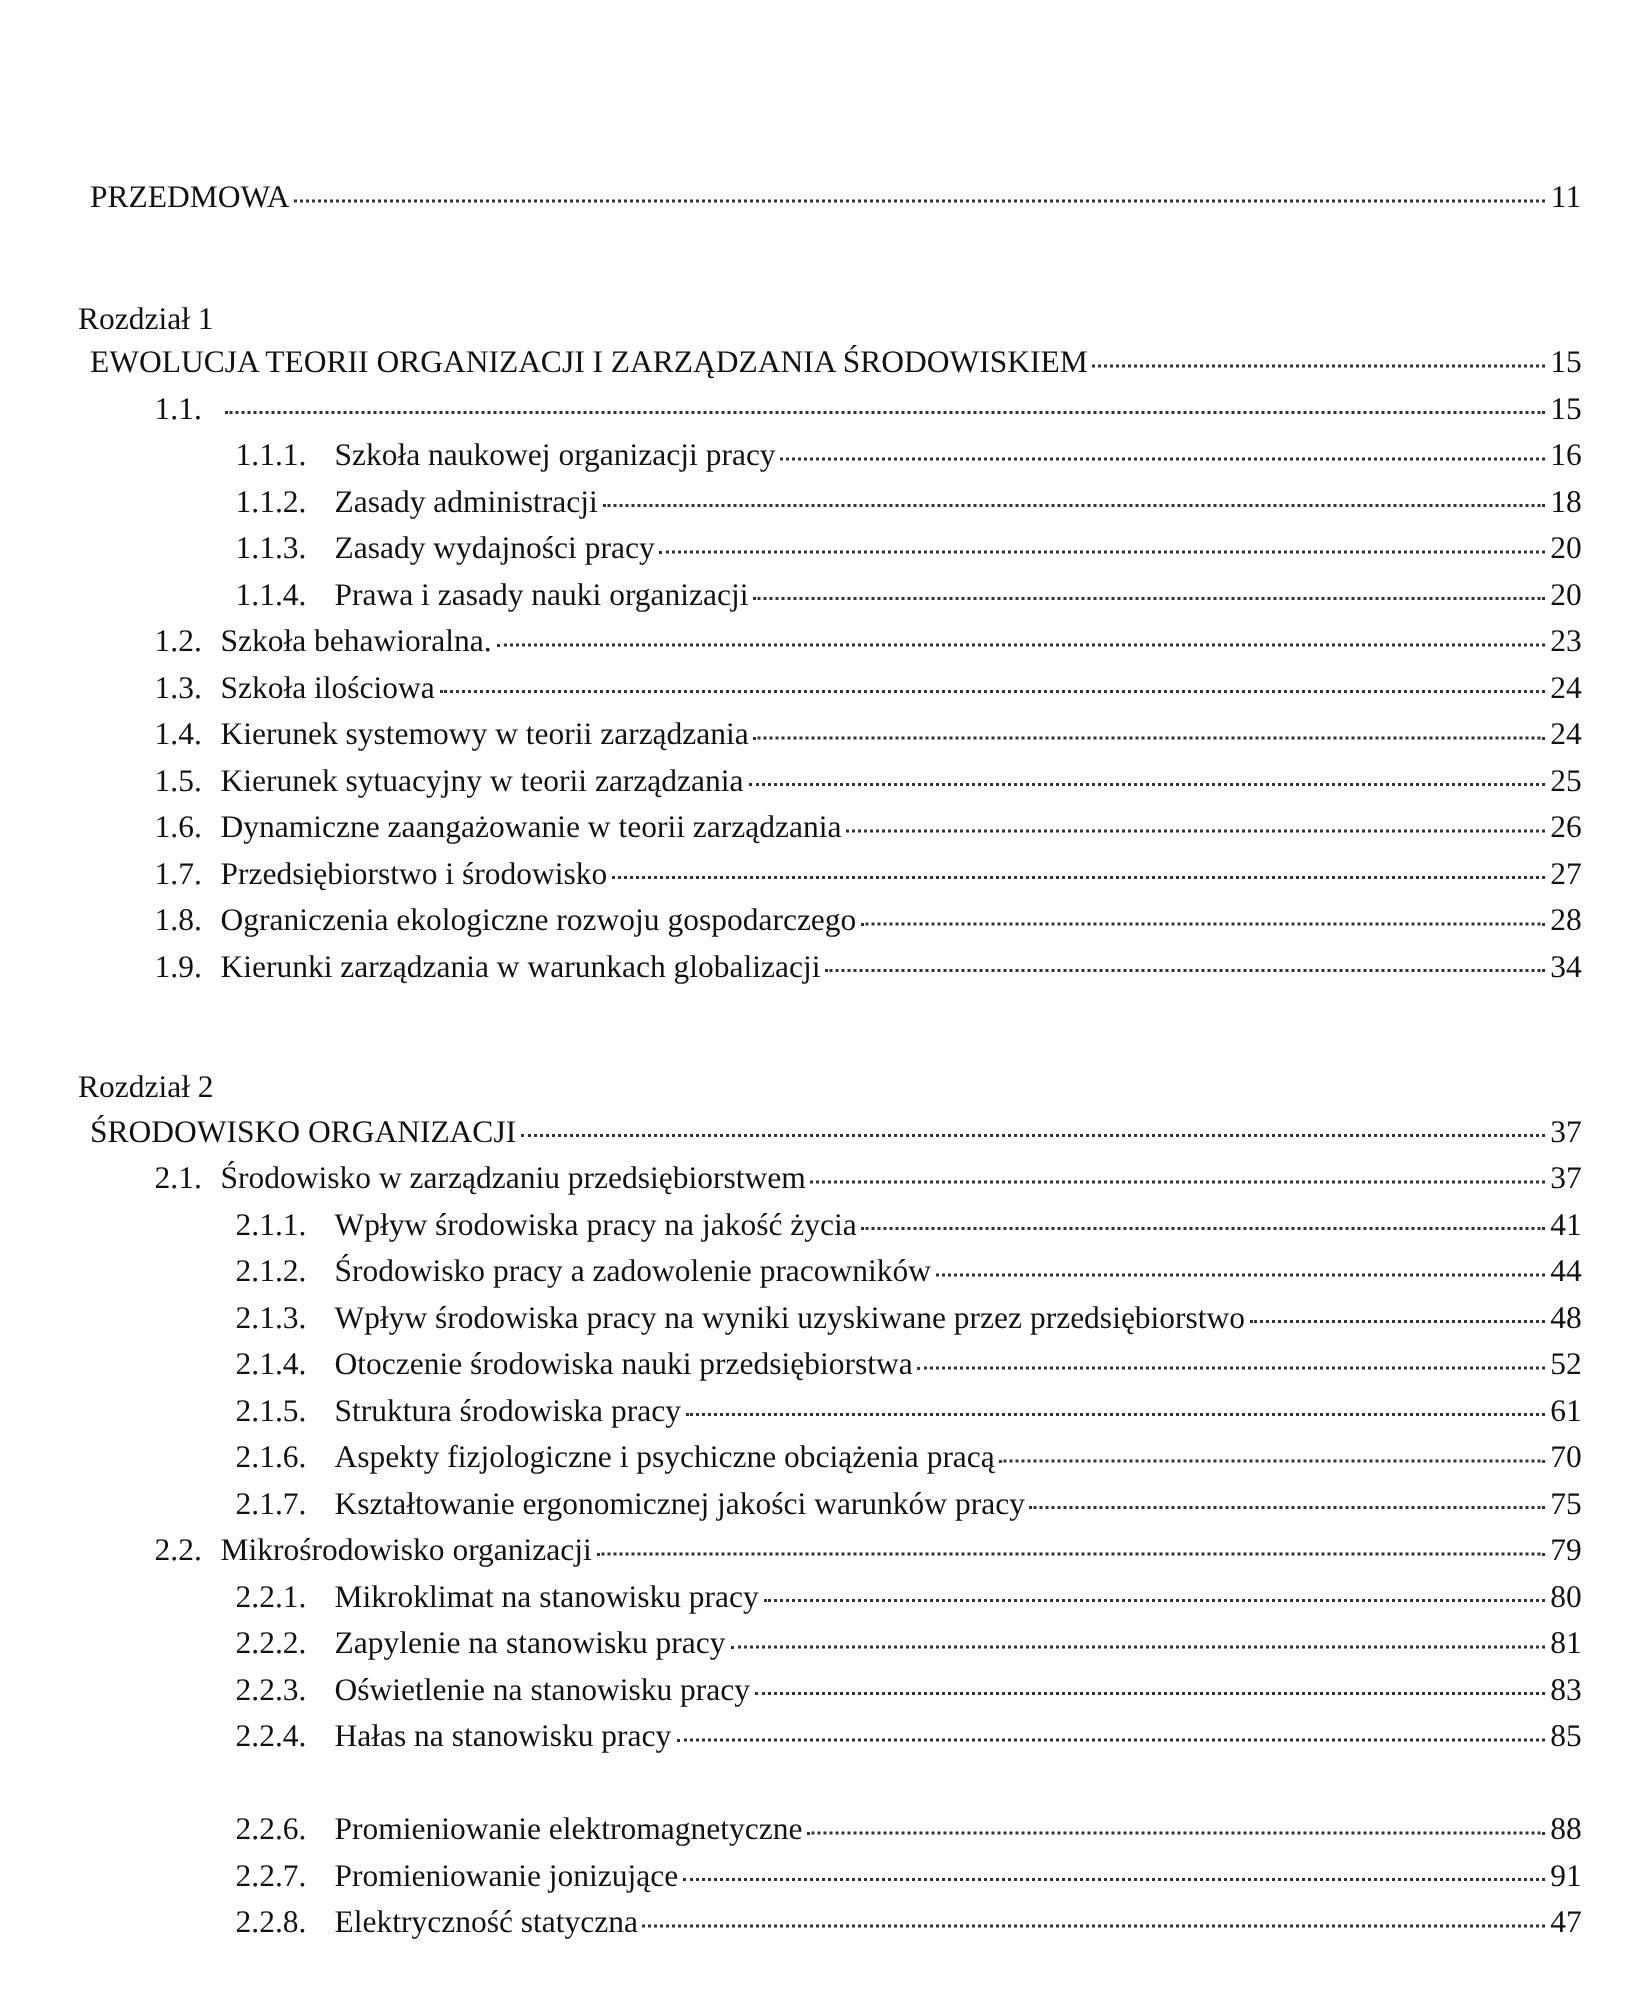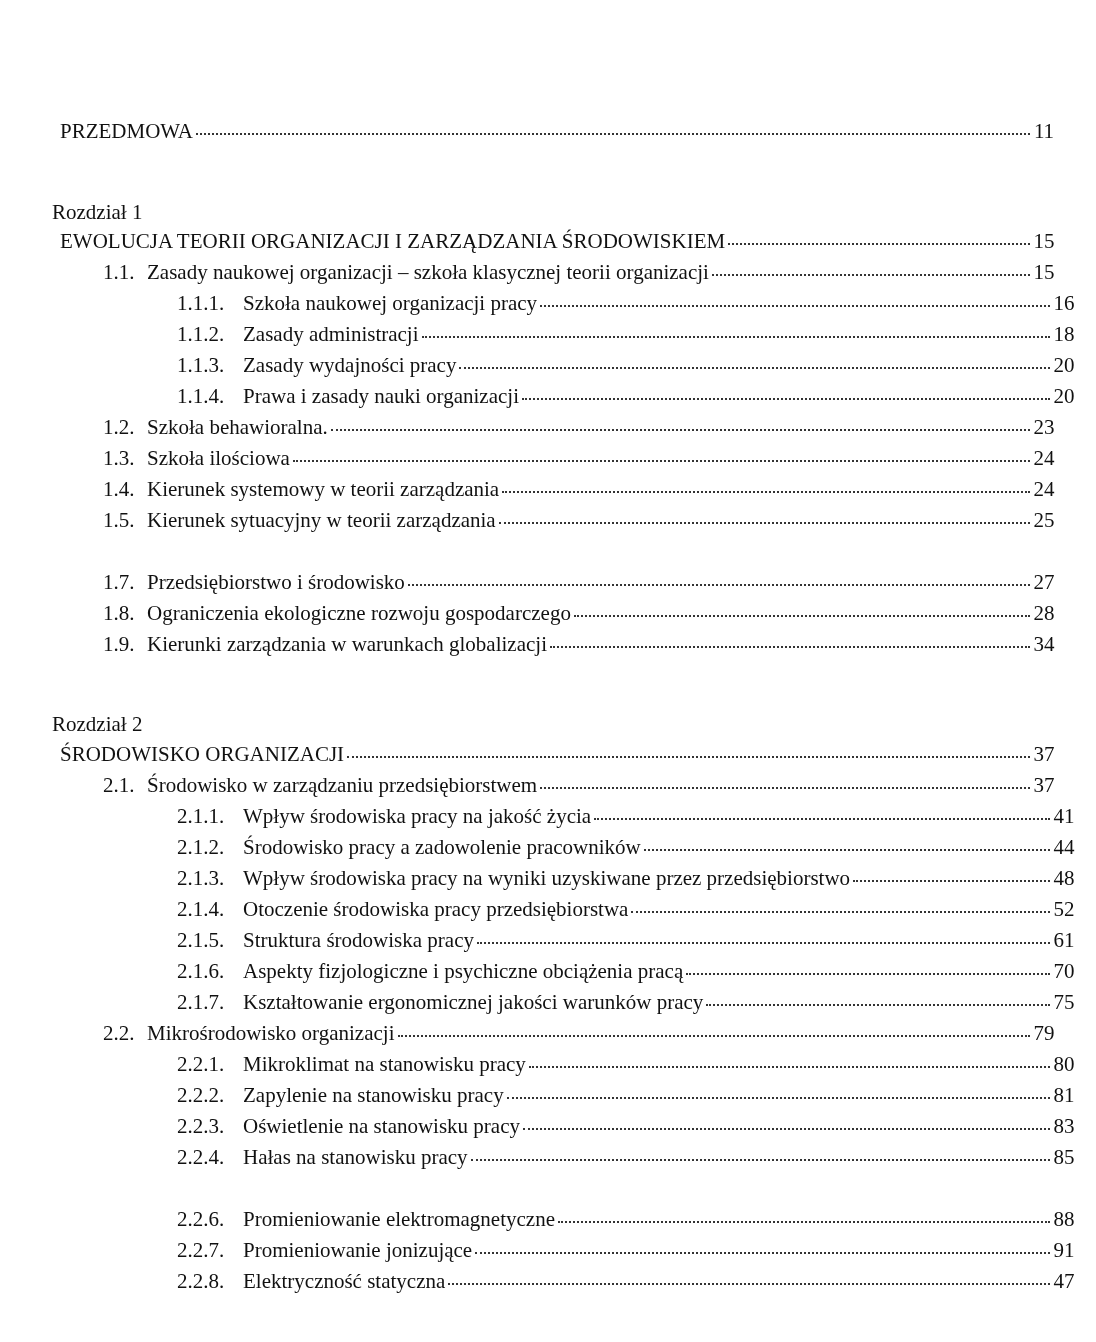--- a/index.html
+++ b/index.html
@@ -19,21 +19,21 @@
   .line .leader {
     flex: 1 1 auto; overflow: hidden; margin: 0 3px;
     border-bottom: 2px dotted #333; height: 0; align-self: baseline;
     position: relative; top: -3px;
   }
   .line .page-num { display: inline-block; text-align: center; min-width: 22px; }
   .chapter-label {
     position: absolute; left: 52px; font-size: 21px; line-height: 30px;
   }
   .lvl0 { left: 60px; width: 995px; }
-  .lvl2 { left: 157px; width: 898px; margin-left: 20px; }
+  .lvl2 { left: 157px; width: 898px; }
   .lvl2 .num { width: 66px; }
   .lvl1b { left: 103px; width: 952px; }
   .lvl1b .num { width: 44px; }
 </style>
 </head>
 <body>
 
 <div class="page">
 
   <div class="line lvl0" style="top:116px">
@@ -44,21 +44,20 @@
 
   <div class="chapter-label" style="top:197px">Rozdział 1</div>
   <div class="line lvl0" style="top:226px">
     <span class="title">EWOLUCJA TEORII ORGANIZACJI I ZARZĄDZANIA ŚRODOWISKIEM</span>
     <span class="leader"></span>
     <span class="page-num">15</span>
   </div>
 
   <div class="line lvl1b" style="top:257px">
     <span class="num">1.1.</span>
-    <span class="title">Zasady naukowej organizacji – szkoła klasycznej teorii organizacji</span>
     <span class="leader"></span>
     <span class="page-num">15</span>
   </div>
   <div class="line lvl2" style="top:288px">
     <span class="num">1.1.1.</span>
     <span class="title">Szkoła naukowej organizacji pracy</span>
     <span class="leader"></span>
     <span class="page-num">16</span>
   </div>
   <div class="line lvl2" style="top:319px">
@@ -96,20 +95,26 @@
     <span class="title">Kierunek systemowy w teorii zarządzania</span>
     <span class="leader"></span>
     <span class="page-num">24</span>
   </div>
   <div class="line lvl1b" style="top:505px">
     <span class="num">1.5.</span>
     <span class="title">Kierunek sytuacyjny w teorii zarządzania</span>
     <span class="leader"></span>
     <span class="page-num">25</span>
   </div>
+  <div class="line lvl1b" style="top:536px">
+    <span class="num">1.6.</span>
+    <span class="title">Dynamiczne zaangażowanie w teorii zarządzania</span>
+    <span class="leader"></span>
+    <span class="page-num">26</span>
+  </div>
   <div class="line lvl1b" style="top:567px">
     <span class="num">1.7.</span>
     <span class="title">Przedsiębiorstwo i środowisko</span>
     <span class="leader"></span>
     <span class="page-num">27</span>
   </div>
   <div class="line lvl1b" style="top:598px">
     <span class="num">1.8.</span>
     <span class="title">Ograniczenia ekologiczne rozwoju gospodarczego</span>
     <span class="leader"></span>
@@ -148,21 +153,21 @@
     <span class="page-num">44</span>
   </div>
   <div class="line lvl2" style="top:863px">
     <span class="num">2.1.3.</span>
     <span class="title">Wpływ środowiska pracy na wyniki uzyskiwane przez przedsiębiorstwo</span>
     <span class="leader"></span>
     <span class="page-num">48</span>
   </div>
   <div class="line lvl2" style="top:894px">
     <span class="num">2.1.4.</span>
-    <span class="title">Otoczenie środowiska pracy przedsiębiorstwa</span>
+    <span class="title">Otoczenie środowiska nauki przedsiębiorstwa</span>
     <span class="leader"></span>
     <span class="page-num">52</span>
   </div>
   <div class="line lvl2" style="top:925px">
     <span class="num">2.1.5.</span>
     <span class="title">Struktura środowiska pracy</span>
     <span class="leader"></span>
     <span class="page-num">61</span>
   </div>
   <div class="line lvl2" style="top:956px">

